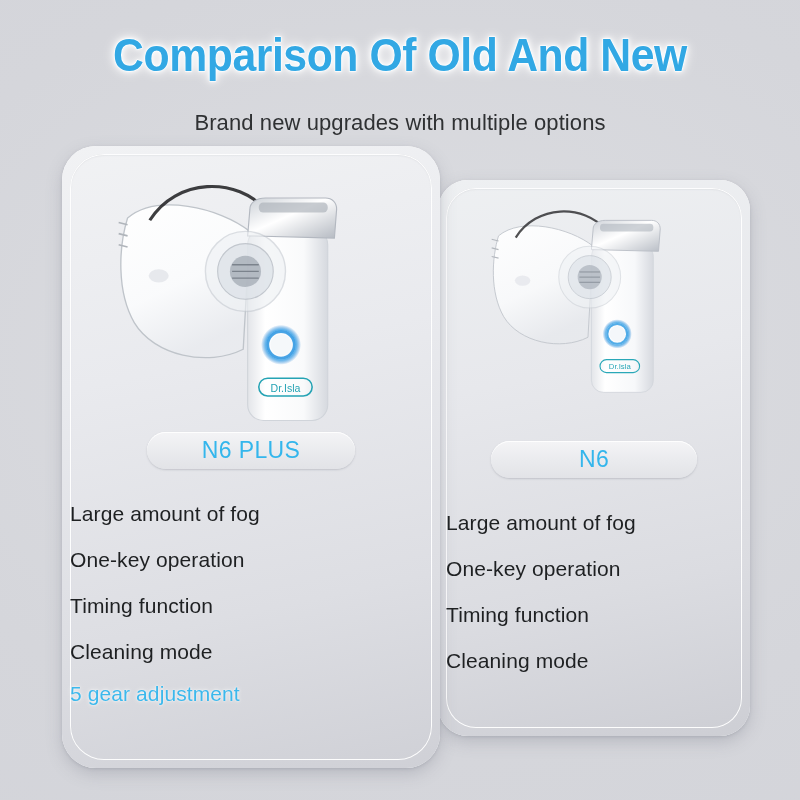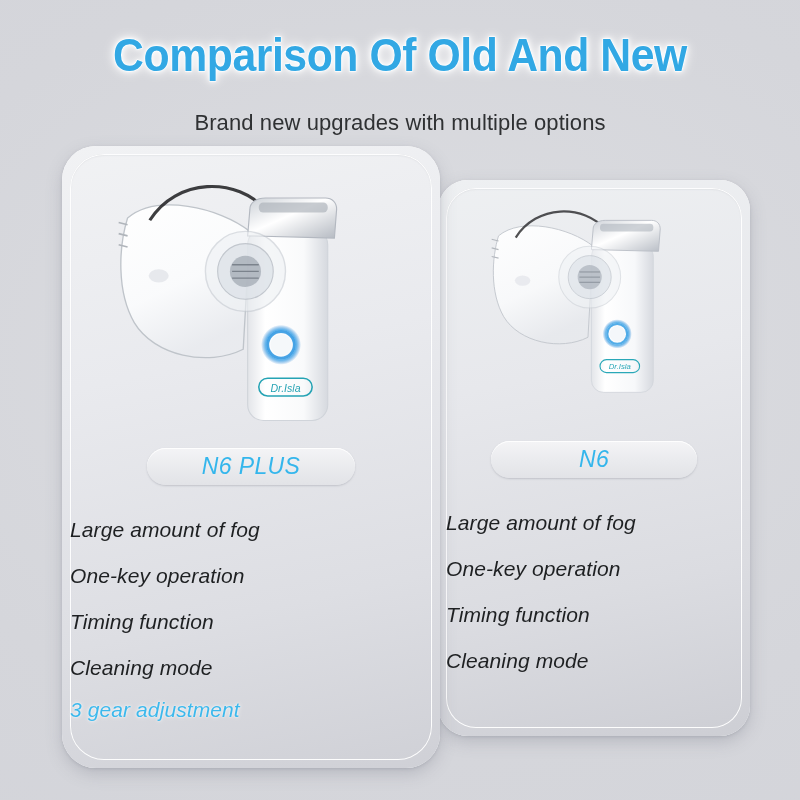--- a/index.html
+++ b/index.html
@@ -58,21 +58,20 @@
     letter-spacing: 0.1px;
   }
 
   
   .card-frame {
     position: absolute;
     background: linear-gradient(150deg, #ffffff 0%, #f6f6f8 45%, #eceef1 100%);
     box-shadow:
       0 6px 16px rgba(120,124,136,0.30),
       0 1px 3px rgba(120,124,136,0.25);
-    font-style: italic;
   }
   .card-inner {
     position: absolute;
     inset: 8px;
     border-radius: inherit;
     box-shadow:
       inset 0 0 0 1px rgba(255,255,255,0.95),
       inset 0 1px 2px rgba(150,152,160,0.35);
   }
   .card-surface {
@@ -154,21 +153,21 @@
     display: flex;
     align-items: center;
     justify-content: center;
     color: #34b6ec;
     font-size: 23px;
     letter-spacing: 0.4px;
   }
   #card-plus .badge-pill {
     width: 208px;
     height: 37px;
-    margin-top: 22px;
+    margin-top: 6px;
   }
   #card-base .badge-pill {
     width: 206px;
     height: 37px;
     margin-top: 21px;
   }
 
   
   .features {
     width: 100%;
@@ -328,19 +327,19 @@
         </div>
       </div>
 
       <div class="badge-pill">N6 PLUS</div>
 
       <div class="features">
         <div class="feature">Large amount of fog</div>
         <div class="feature">One-key operation</div>
         <div class="feature">Timing function</div>
         <div class="feature">Cleaning mode</div>
-        <div class="feature highlight">3 gear adjustment</div>
+        <div class="feature highlight">5 gear adjustment</div>
       </div>
 
     </div>
   </div>
 
 </div>
 
 </body></html>

